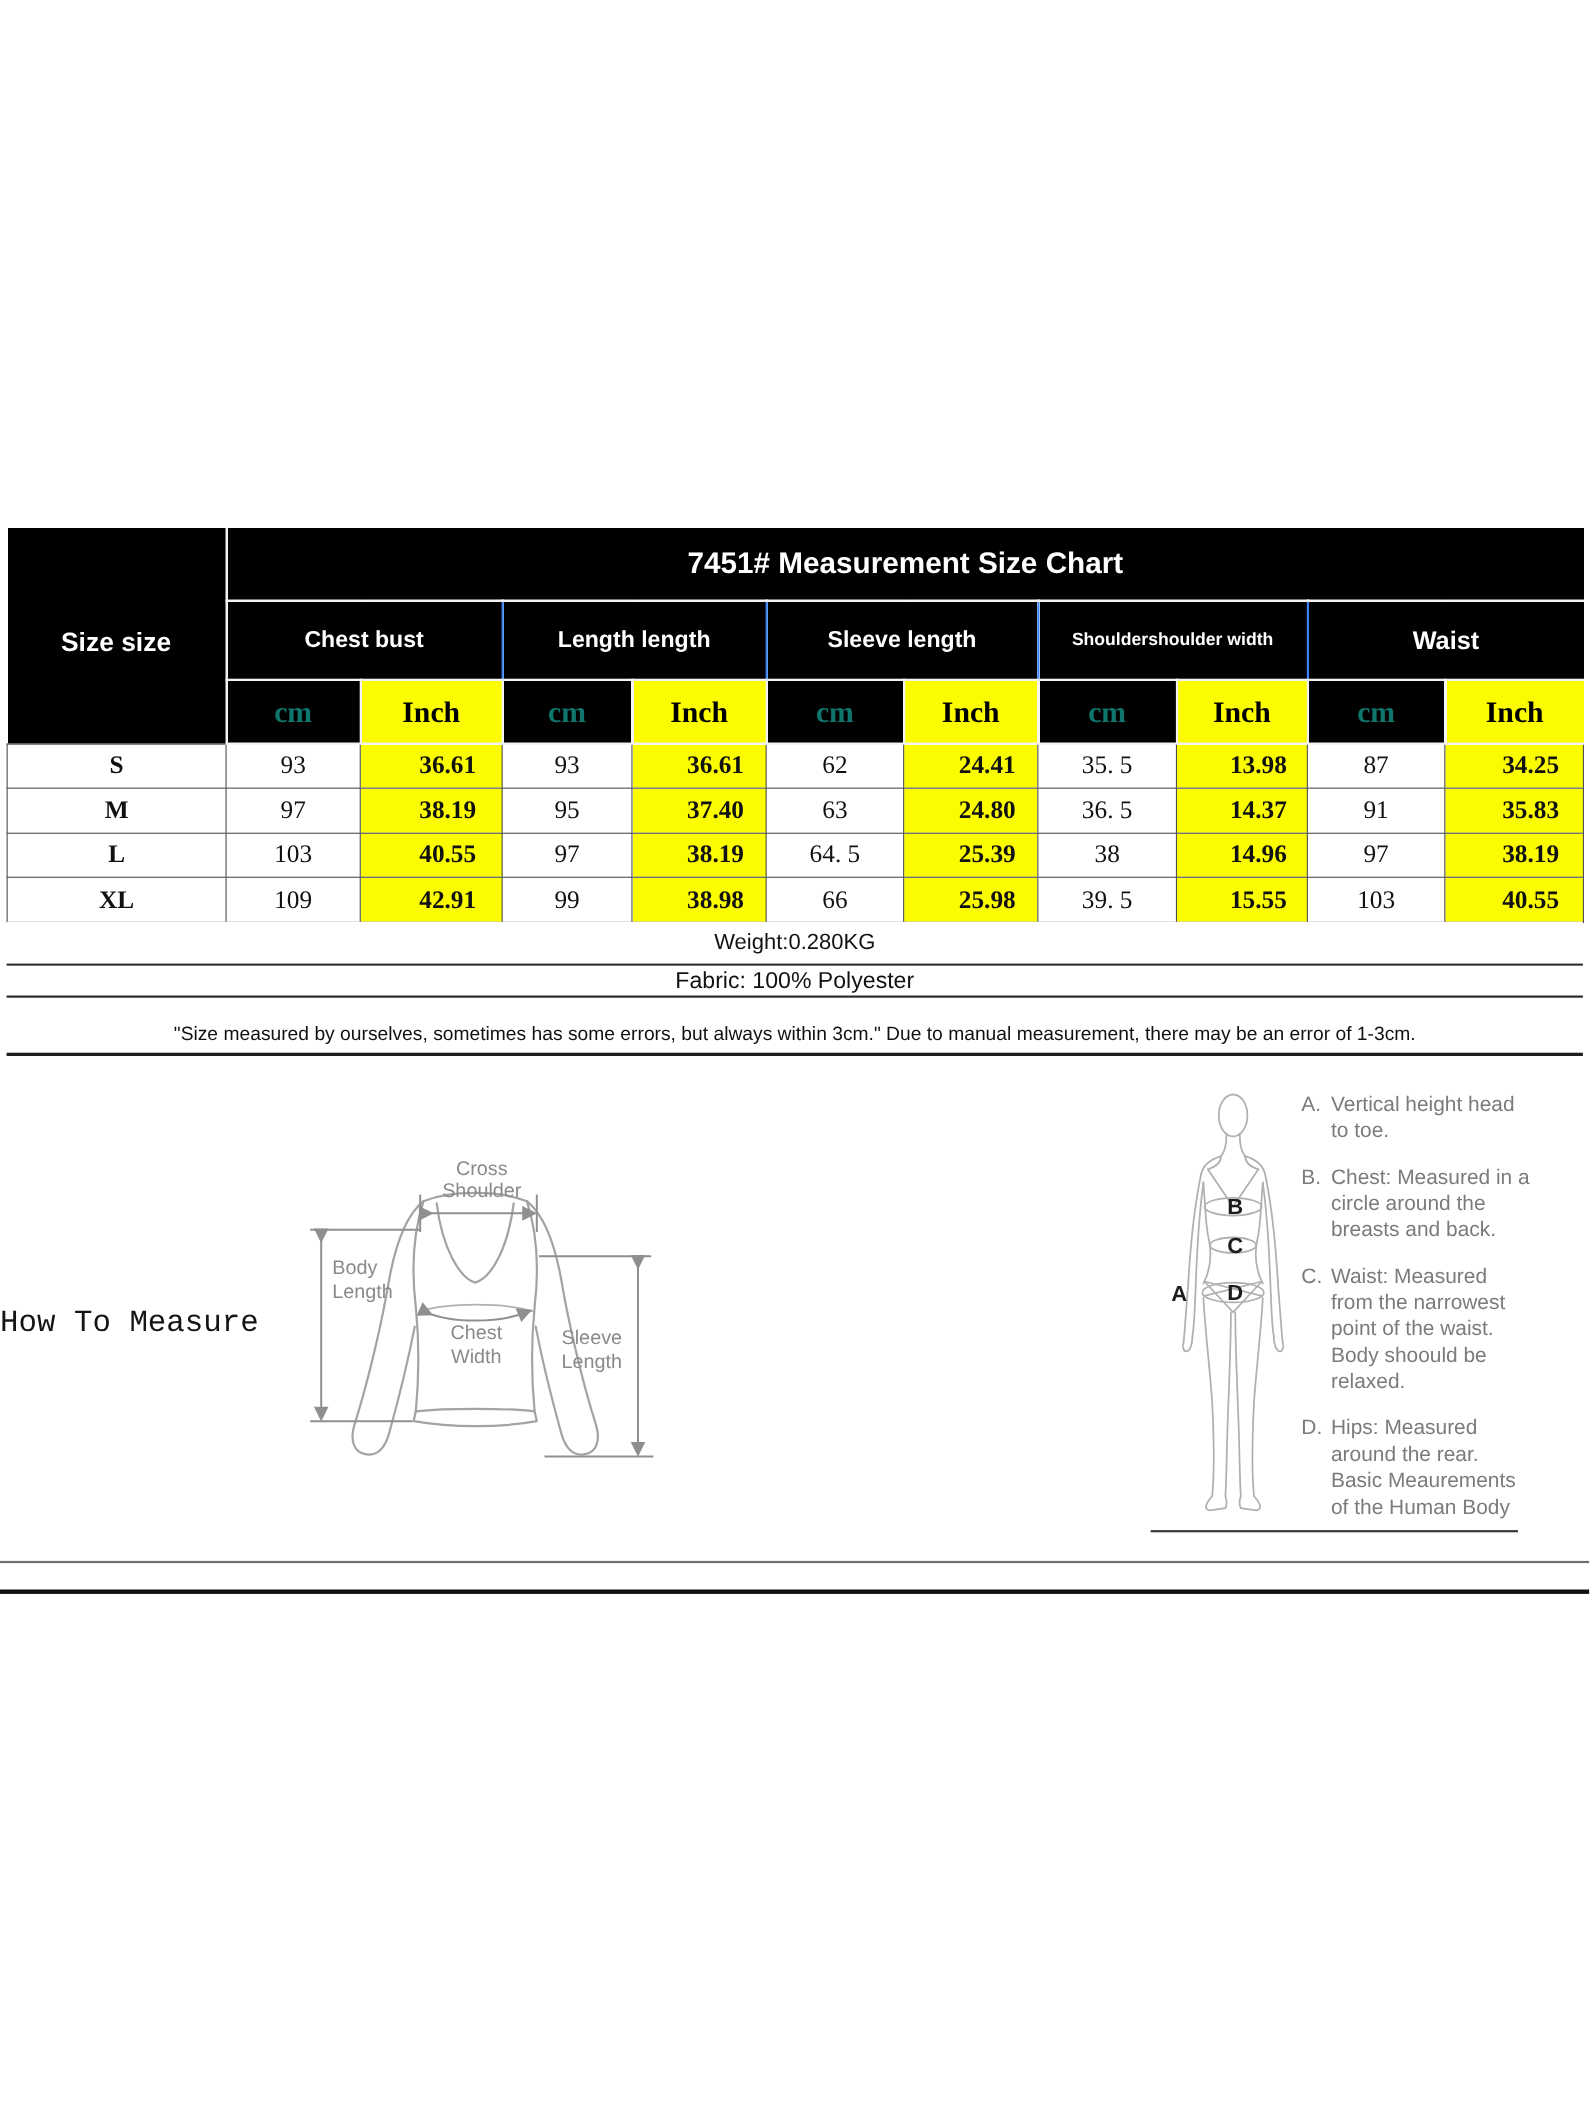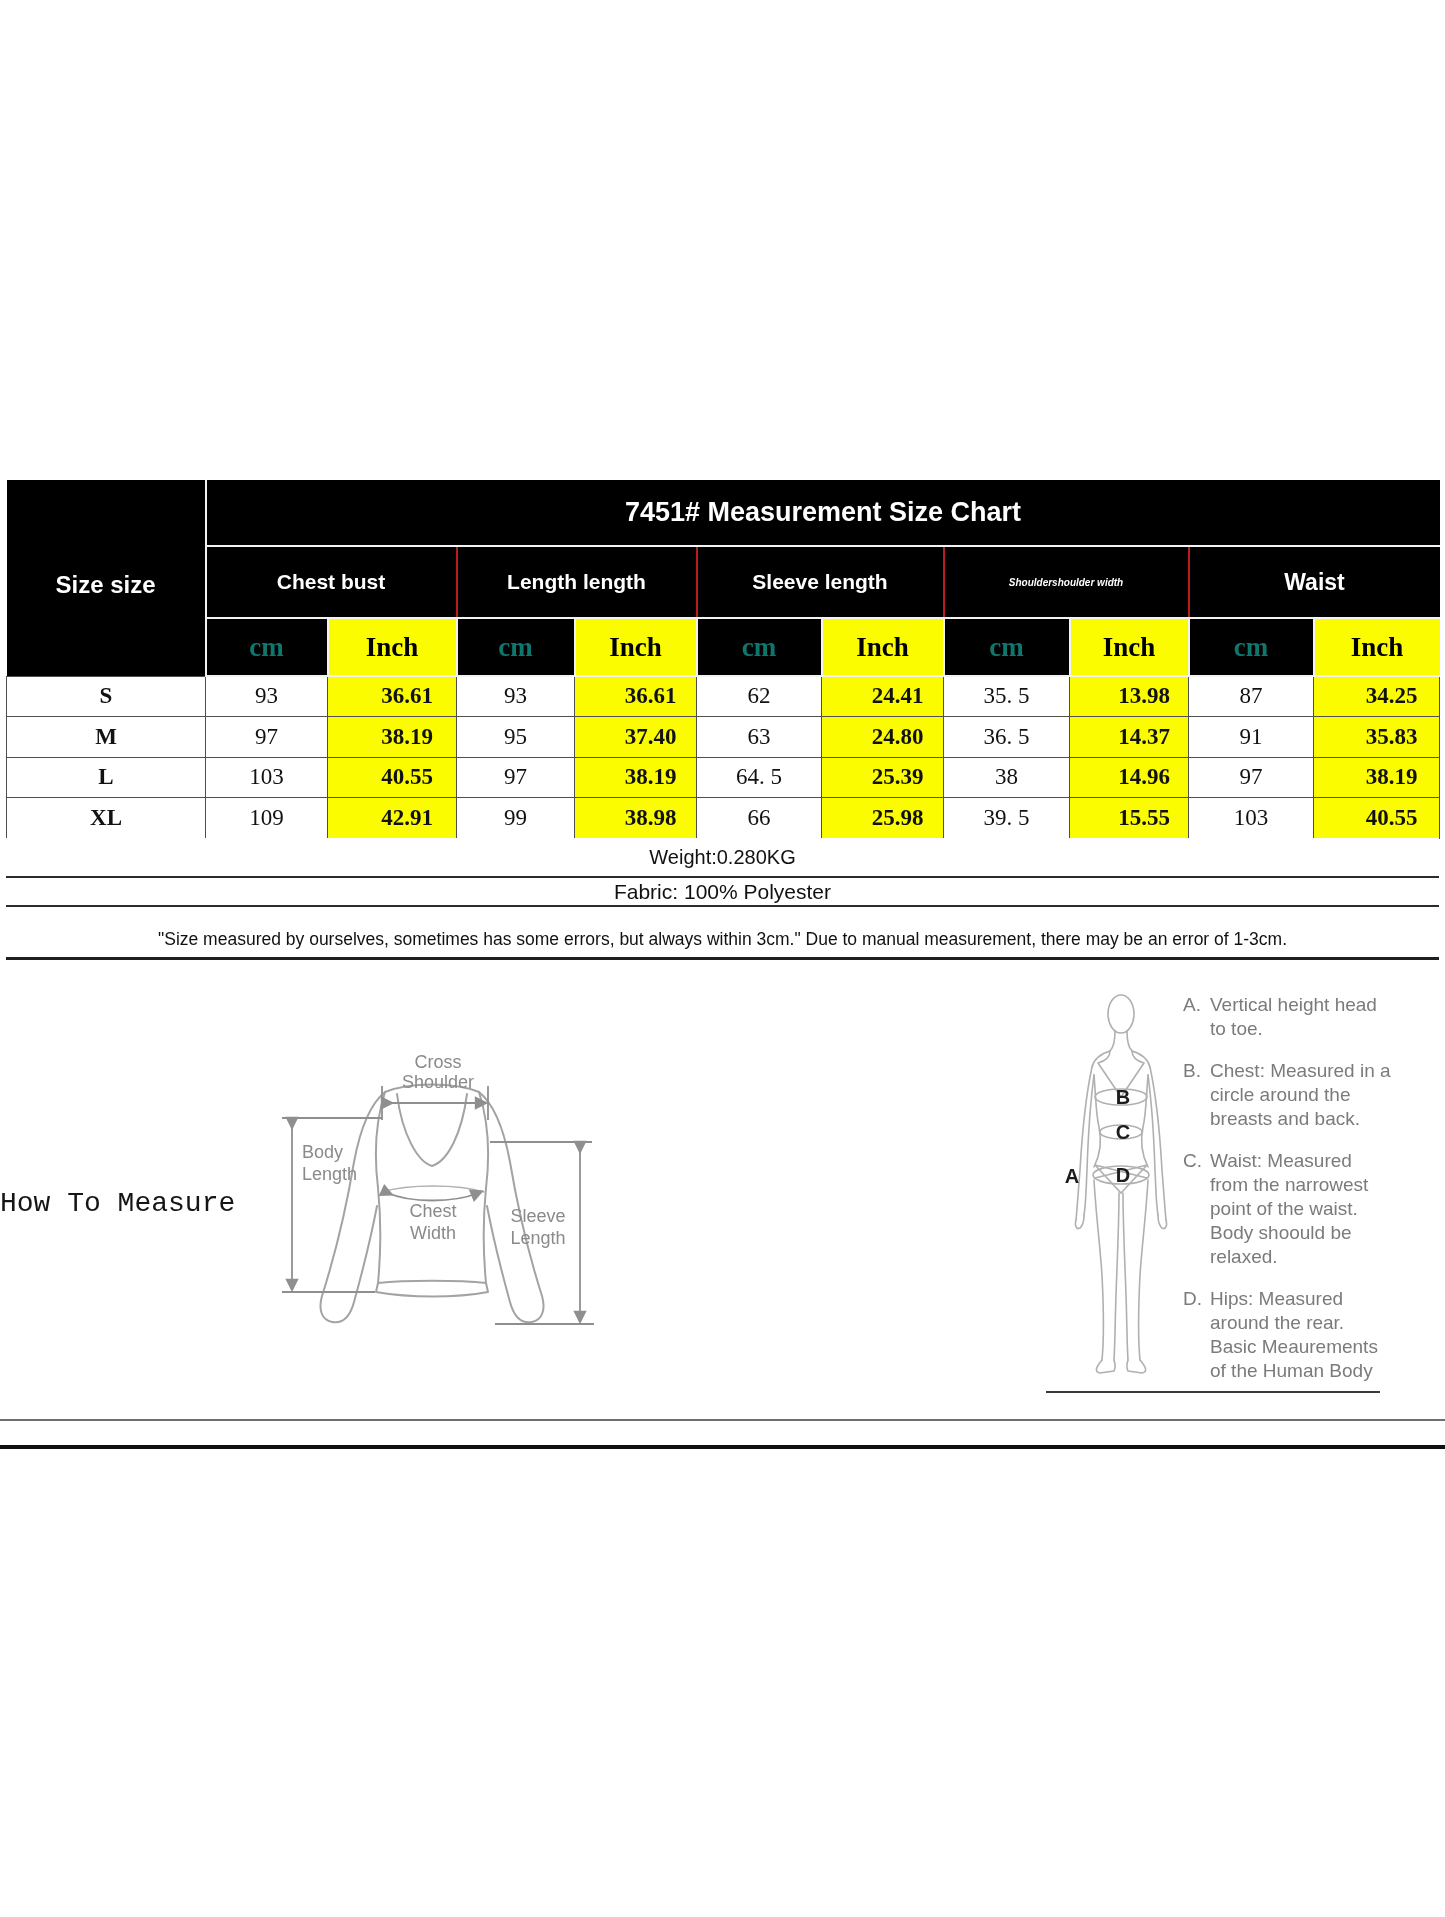--- a/index.html
+++ b/index.html
@@ -14,23 +14,23 @@
     position:absolute; left:6px; top:480px; width:1433px;
     border-collapse:collapse; table-layout:fixed;
   }
   #size-table td { overflow:hidden; text-align:center; vertical-align:middle; }
 
   .hdr-black { background:#000; color:#fff; font-weight:bold; }
   .cell-title { height:66px; font-size:27px; border-bottom:2px solid #f2f2f2; }
   .cell-sizehdr {
     font-size:24px; border-right:2px solid #f2f2f2; padding-top:14px;margin-top:44px;
   }
-  .h2 { height:72px; font-size:21px; border-bottom:2px solid #f2f2f2; border-right:2px solid #b91c1c; }
+  .h2 { height:72px; font-size:21px; border-bottom:2px solid #f2f2f2; border-right:2px solid #3b82f6; }
   .h2.last { border-right:none; }
-  .h2.small { font-size:10px;font-style:italic; }
+  .h2.small { font-size:16px; }
   .h2.waist { font-size:23px; }
 
   .unit { height:58px; font-family:"Liberation Serif", serif; font-weight:bold; font-size:27px;
           border-right:2px solid #f2f2f2; border-bottom:2px solid #f2f2f2; }
   .unit.last { border-right:none; }
   .unit-cm   { background:#000; color:#0f766e; }
   .unit-inch { background:#fcfc00; color:#000; }
 
   .d { border:1px solid #4f4f4f; font-family:"Liberation Serif", serif; font-size:23px; height:40px; }
   .d-size { background:#fff; font-weight:bold; }

